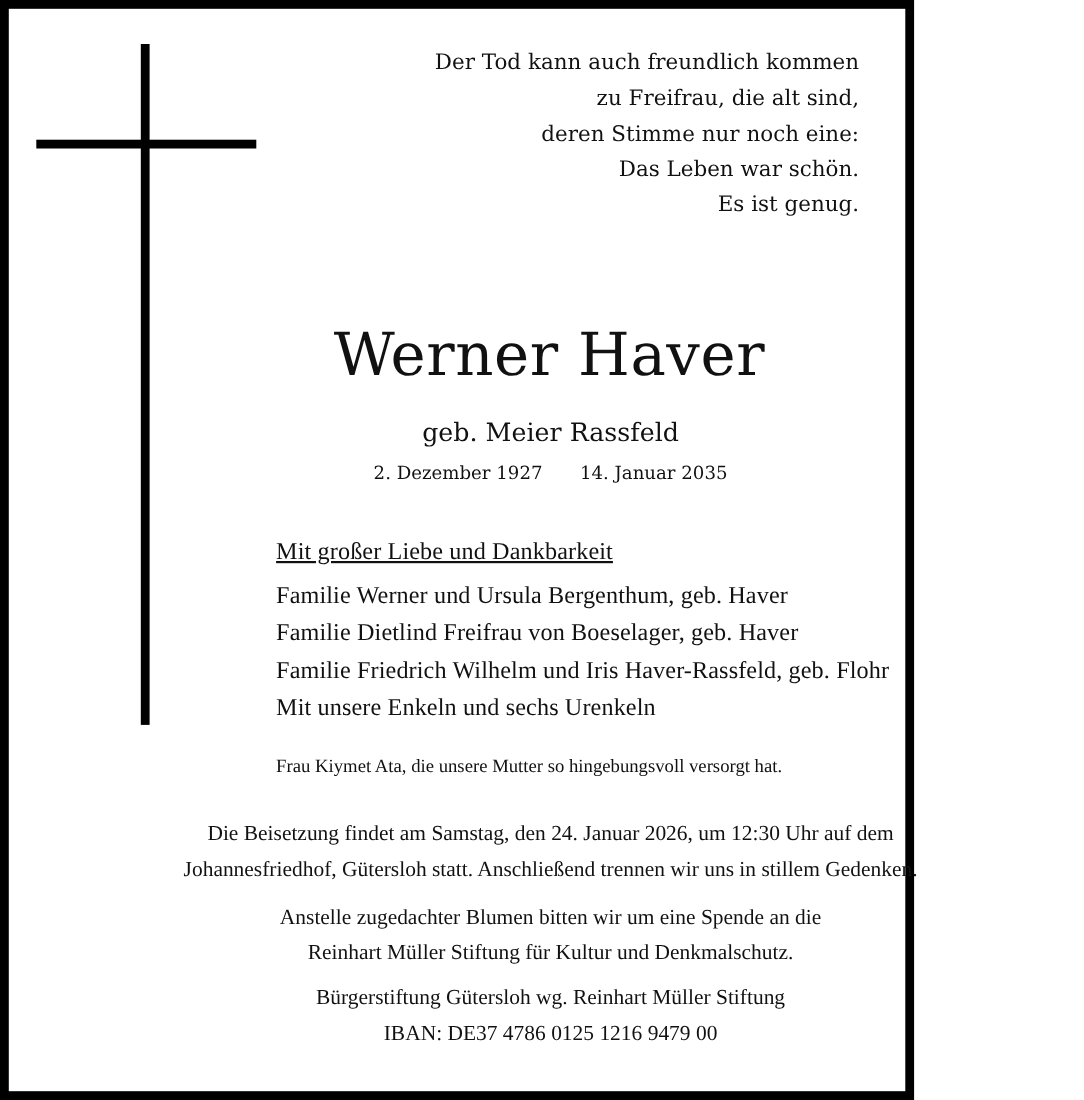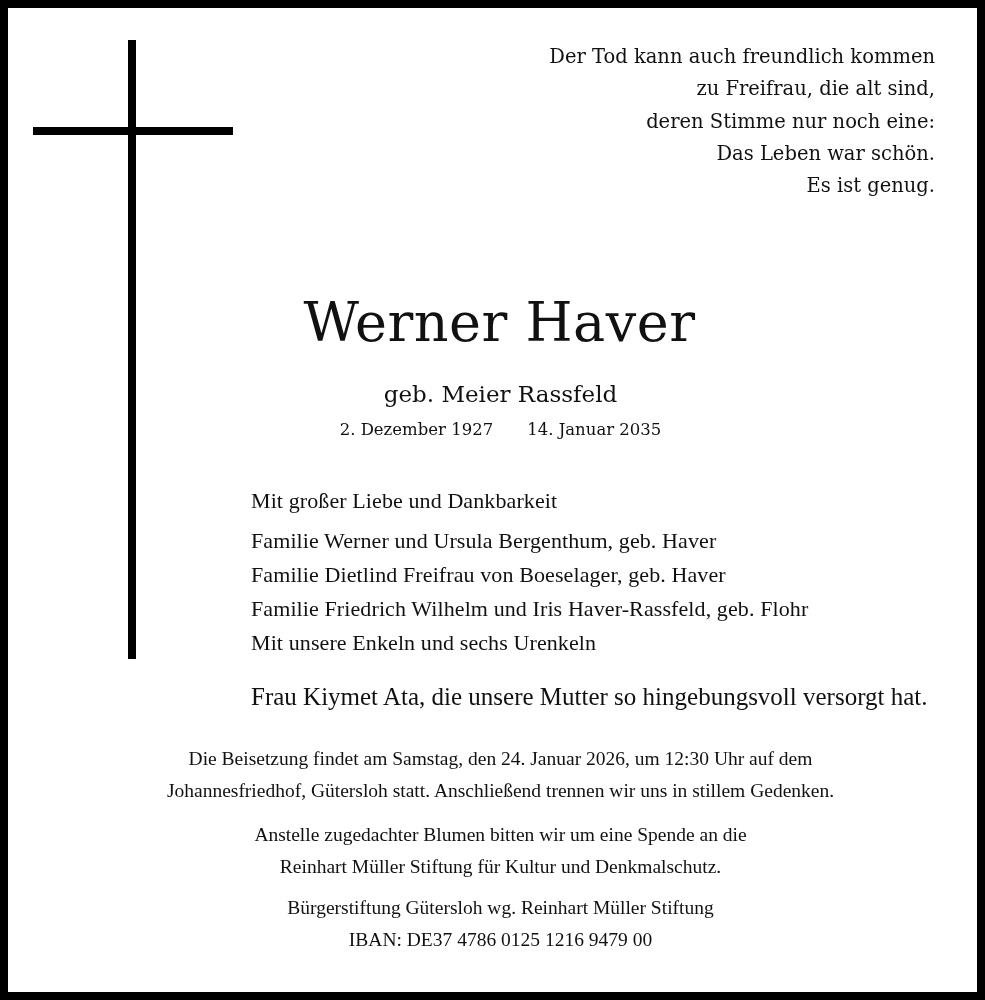--- a/index.html
+++ b/index.html
@@ -12,21 +12,21 @@
       height: 1000px;
       position: relative;
       overflow: hidden;
       font-family: "DejaVu Serif", "Liberation Serif", serif;
       color: #111111;
     }
     .frame {
       position: absolute;
       left: 0;
       top: 0;
-      width: 985px;
+      width: 831px;
       height: 1000px;
       box-sizing: border-box;
       border-left: 8px solid #000;
       border-top: 8px solid #000;
       border-right: 8px solid #000;
       border-bottom: 8px solid #000;
       background: #fff;
     }
     .cross-v {
       position: absolute;
@@ -90,27 +90,27 @@
       position: absolute;
       left: 243px;
       top: 476px;
       font-size: 20px;
       line-height: 34px;
       white-space: nowrap;
       font-family: "Liberation Serif", "DejaVu Serif", serif;
       font-size: 22px;
       letter-spacing: 0.1px;
     }
-    .mourners .intro { margin-bottom: 6px; }
+    .mourners .intro { margin-bottom: 6px; text-decoration: underline; }
     .thanks {
       position: absolute;
       left: 243px;
       top: 675px;
       font-family: "Liberation Serif", "DejaVu Serif", serif;
-      font-size: 25px;
+      font-size: 17px;
       line-height: 28px;
       white-space: nowrap;
     }
     .funeral {
       position: absolute;
       left: 0;
       width: 985px;
       top: 735px;
       text-align: center;
       font-family: "Liberation Serif", "DejaVu Serif", serif;

